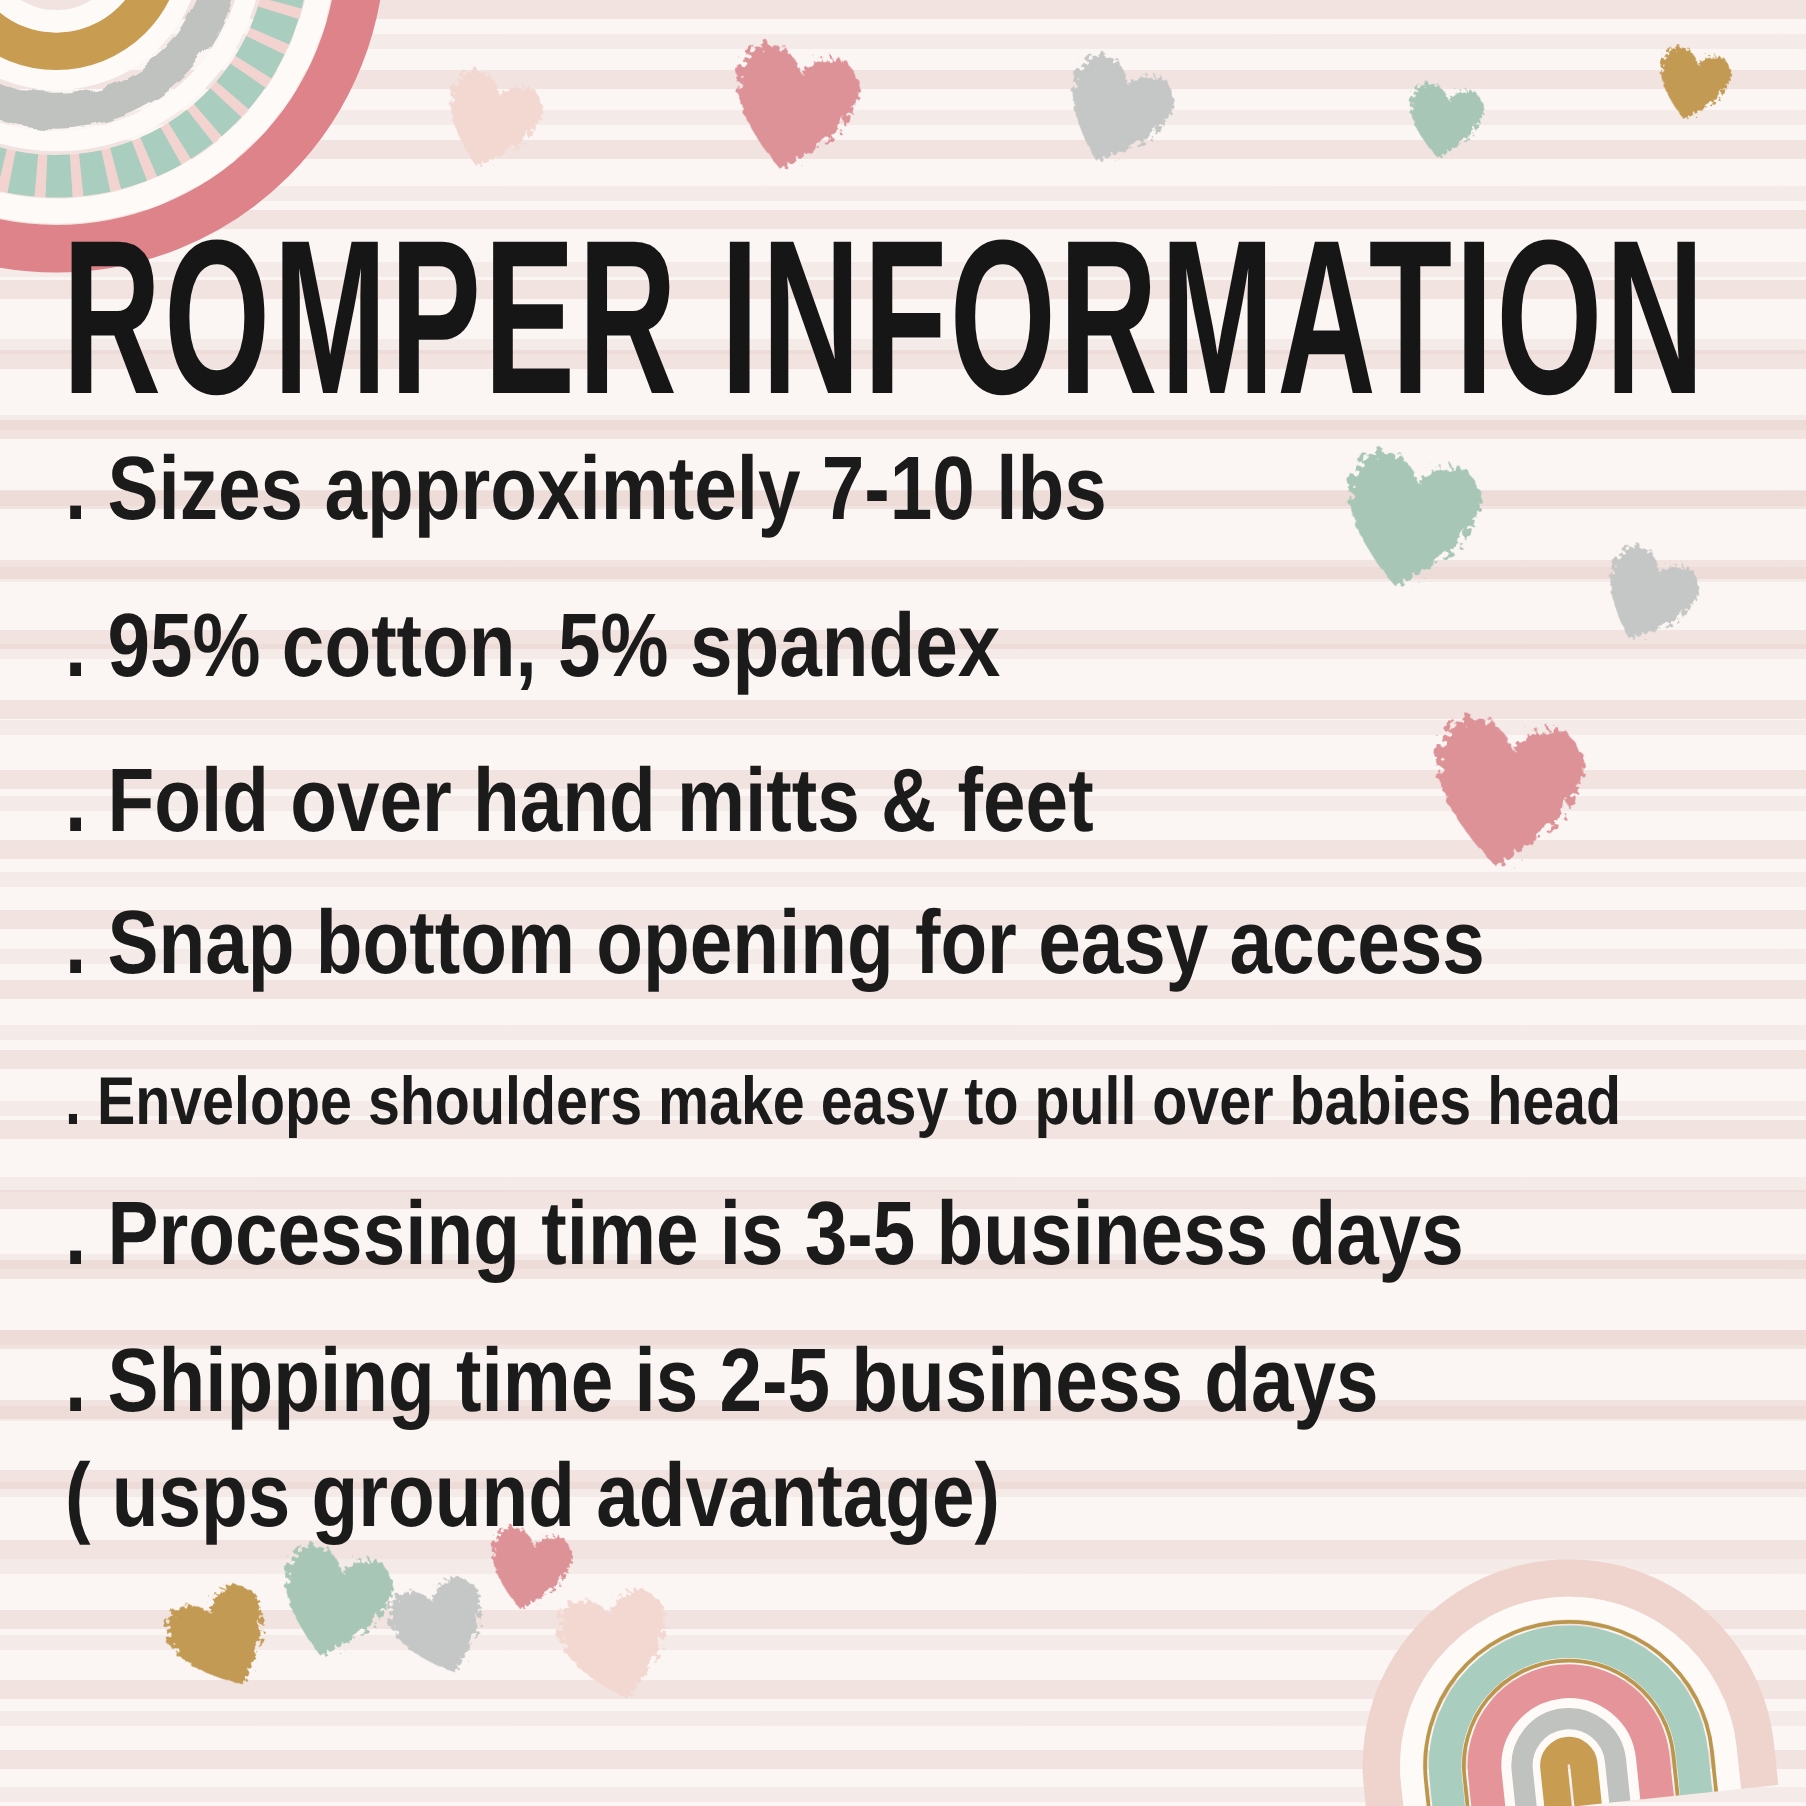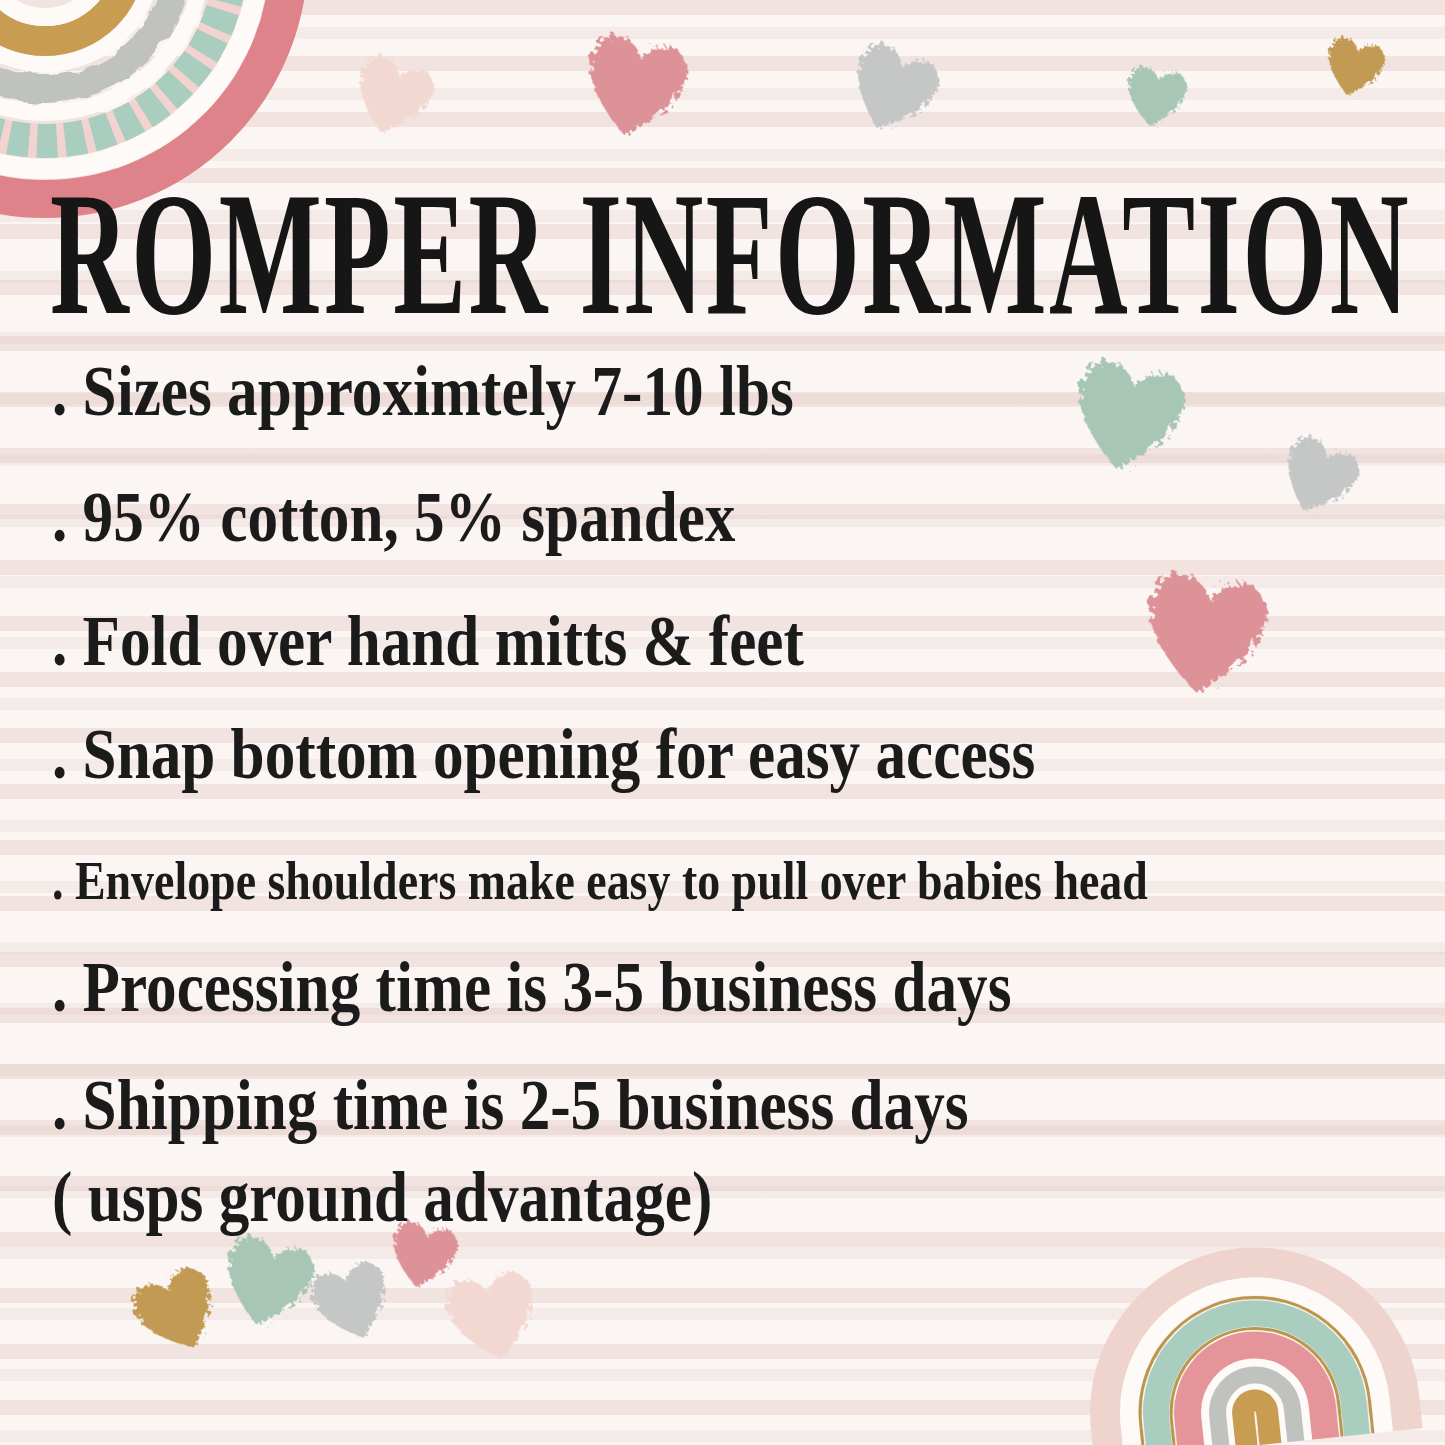--- a/index.html
+++ b/index.html
@@ -9,21 +9,21 @@
     overflow:hidden;
     background-color:#fbf6f3;
     background-image:
       repeating-linear-gradient(180deg,
         rgba(226,196,192,0.38) 0px, rgba(226,196,192,0.38) 15px,
         rgba(0,0,0,0) 15px, rgba(0,0,0,0) 56px),
       repeating-linear-gradient(180deg,
         rgba(0,0,0,0) 0px, rgba(0,0,0,0) 27px,
         rgba(214,182,178,0.18) 27px, rgba(214,182,178,0.18) 39px,
         rgba(0,0,0,0) 39px, rgba(0,0,0,0) 61px);
-    font-family:Liberation Serif, serif;
+    font-family:Liberation Sans, sans-serif;
   }
   .title{
     position:absolute;left:50px;top:166px;
     font-size:176px;line-height:1;font-weight:bold;
     color:#161616;white-space:nowrap;
     letter-spacing:4px;
     transform:scaleX(0.62);transform-origin:0 0;
   }
   .line{
     position:absolute;left:52px;

